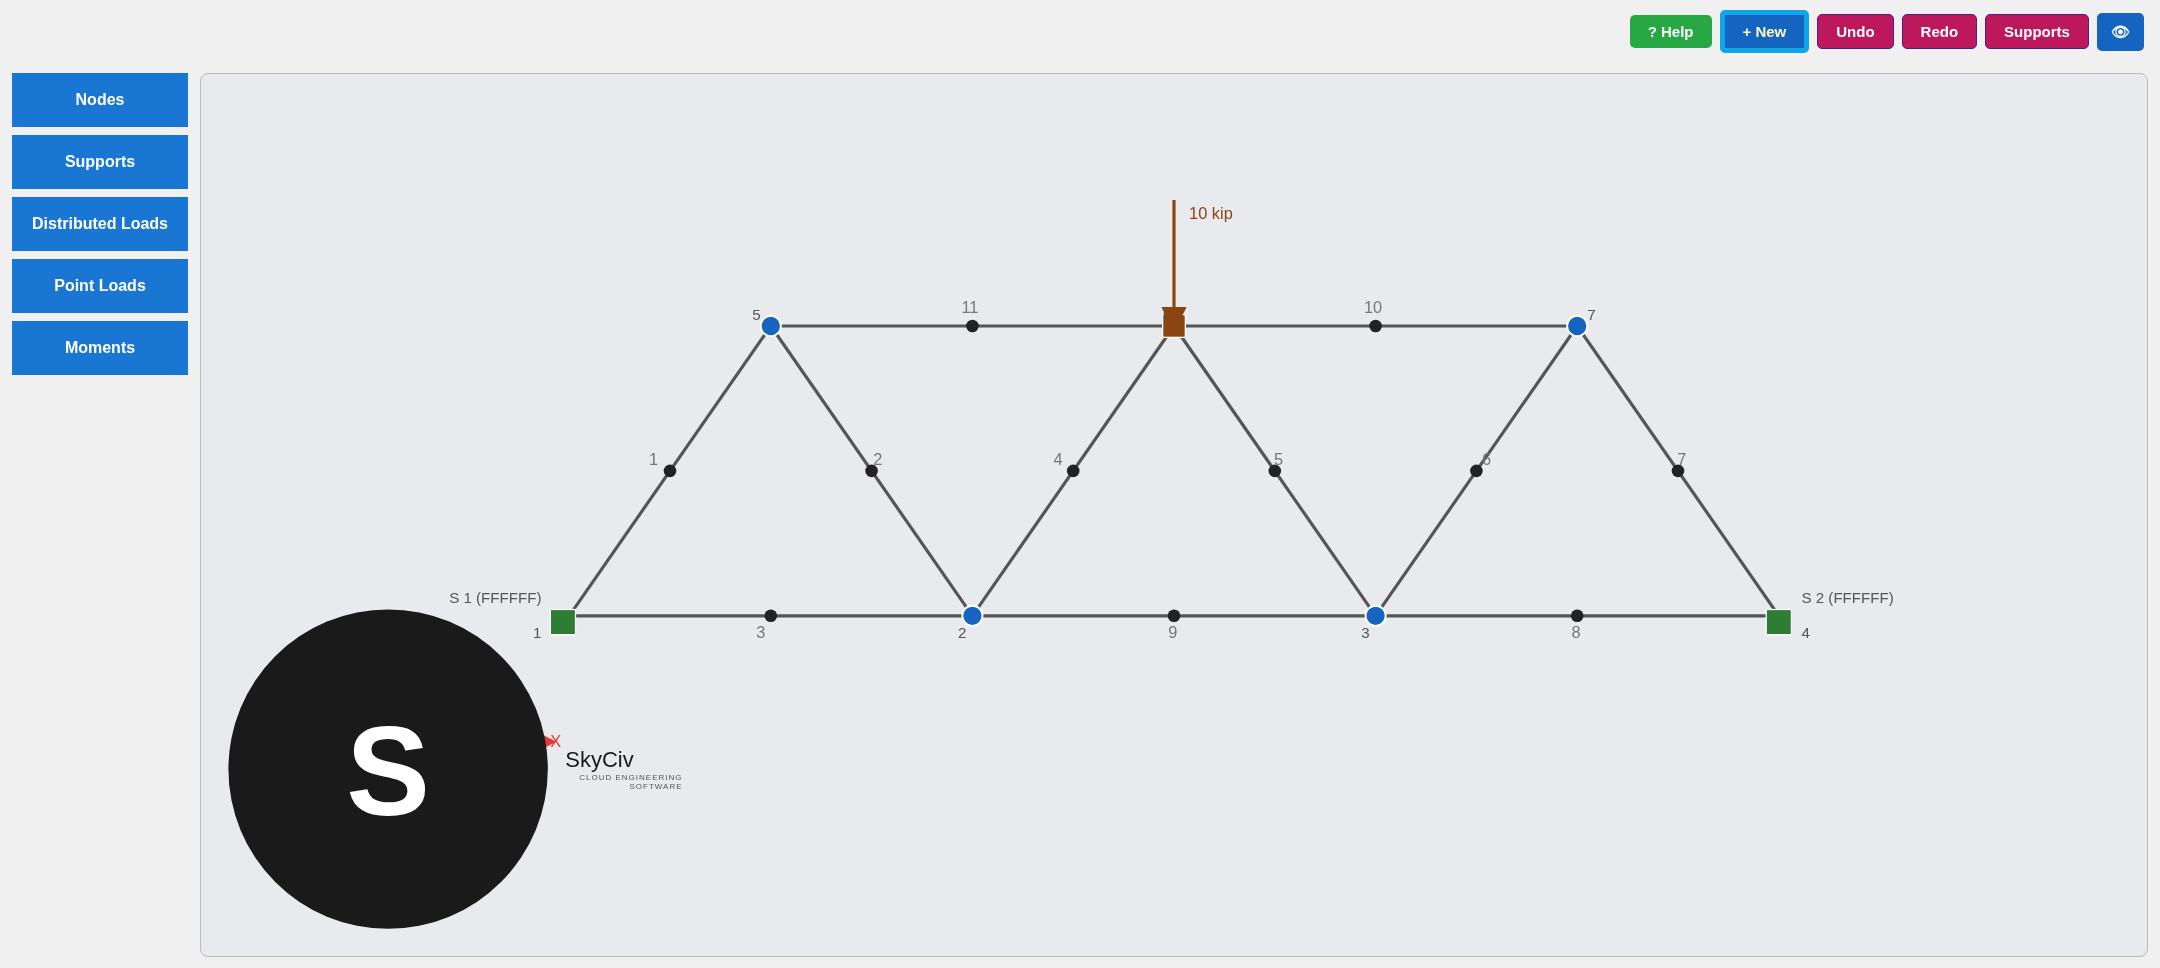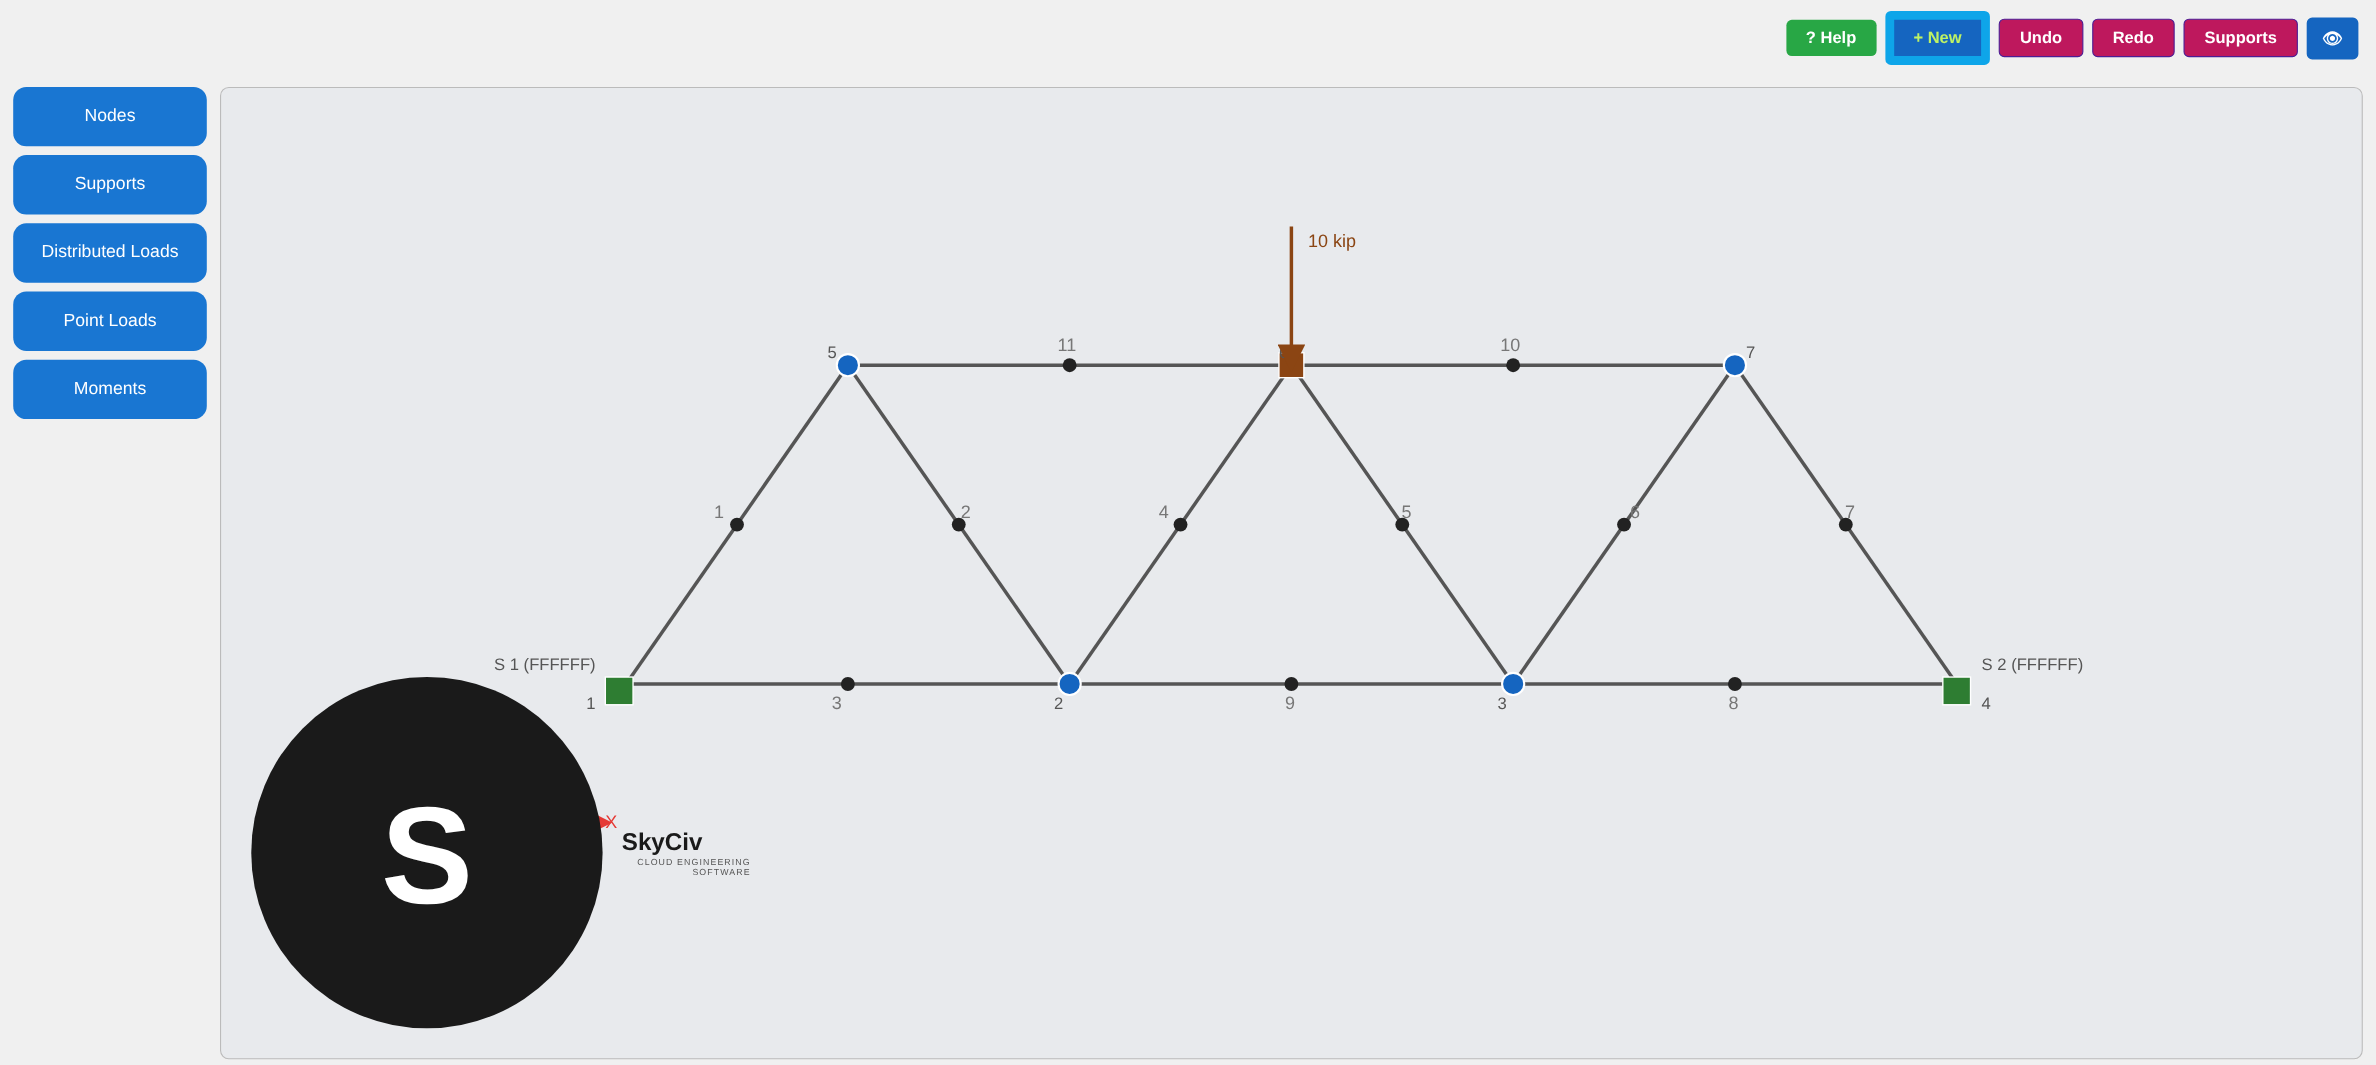--- a/index.html
+++ b/index.html
@@ -24,22 +24,22 @@
     }
 
     .btn-help {
       background: #28a745;
       color: white;
       text-align: center;
     }
 
     .btn-new {
       background: #1565c0;
-      color: #bef264;
-      border: 8px solid #0ea5e9;
+      color: #fef9c3;
+      border: 5px solid #0ea5e9;
       text-align: center;
     }
 
     .btn-undo, .btn-redo, .btn-settings {
       background: #be185d;
       color: white;
       border: 1px solid #4c1d95;
     }
 
     .btn-eye {
@@ -61,25 +61,25 @@
       flex-direction: column;
       gap: 8px;
       padding: 10px 12px;
       background: #f0f0f0;
       flex-shrink: 0;
     }
 
     .sidebar-btn {
       width: 100%;
       padding: 18px 10px;
-      border-radius: 12px;
+      border-radius: 0;
       border: none;
       cursor: pointer;
       font-size: 16px;
-      font-weight: normal;
+      font-weight: bold;
       color: white;
       background: #1976d2;
     }
 
     .sidebar-btn.solve {
       background: #28a745;
     }
 
     .canvas-area {
       flex: 1;
@@ -110,21 +110,21 @@
       height: 48px;
     }
 
     .logo-text {
       display: flex;
       flex-direction: column;
     }
 
     .logo-name {
       font-size: 22px;
-      font-weight: bold;
+      font-weight: normal;
       color: #1a1a1a;
     }
 
     .logo-sub {
       font-size: 8px;
       color: #555;
       letter-spacing: 1px;
       text-transform: uppercase;
       text-align: right;
     }

